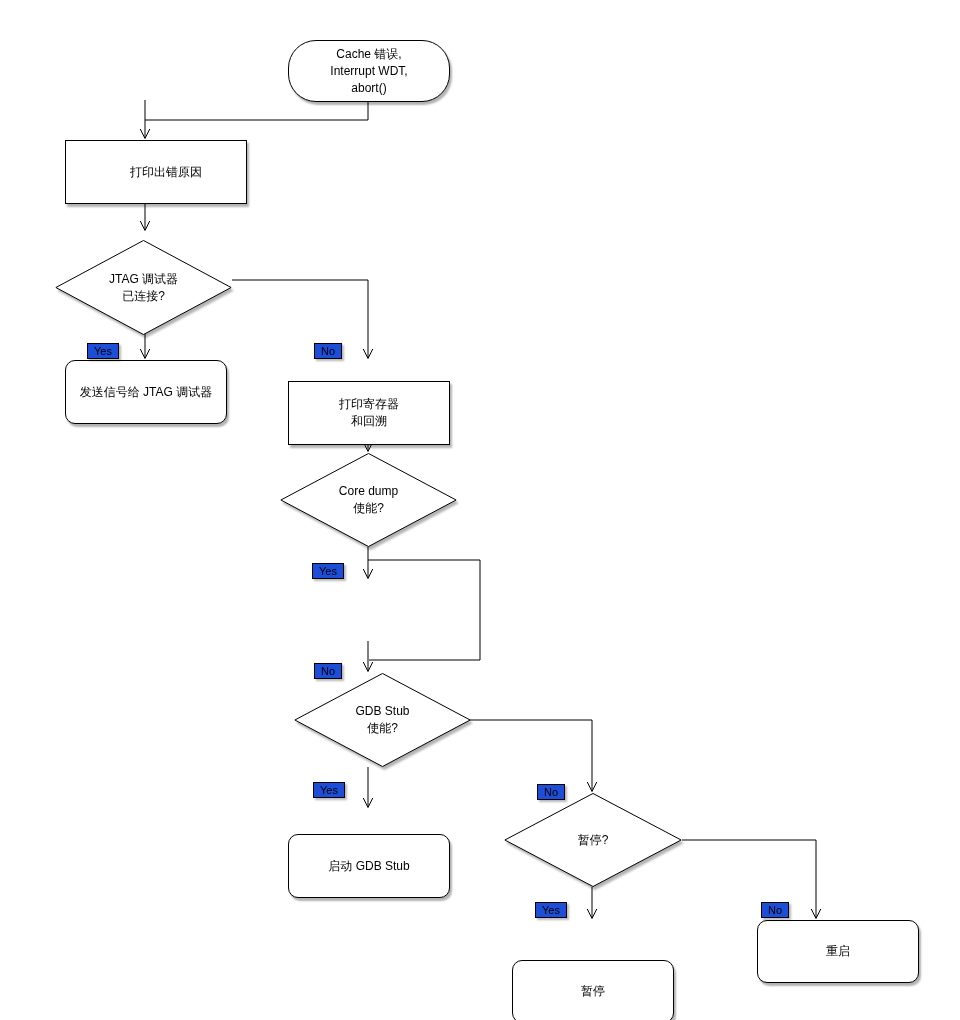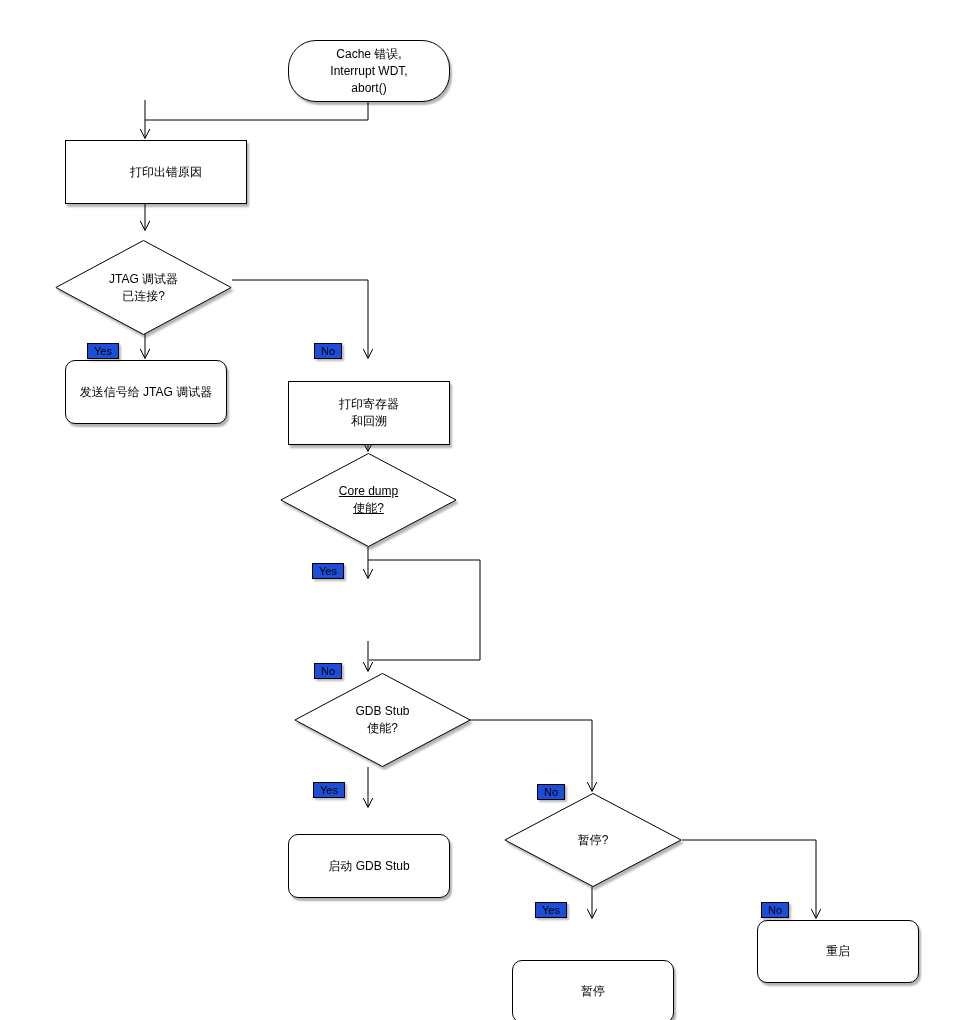--- a/index.html
+++ b/index.html
@@ -113,21 +113,21 @@
 
   <div class="node box rounded" style="left:65px; top:360px; width:160px; height:62px;text-align:center;">
     <div class="label">发送信号给 JTAG 调试器</div>
   </div>
 
   <div class="node box" style="left:288px; top:340px; width:160px; height:62px;margin-top:41px;">
     <div class="label">打印寄存器
 和回溯</div>
   </div>
 
-  <div class="node diamond" style="left:280px; top:453px; width:177px; height:94px;text-decoration:underline;">
+  <div class="node diamond" style="left:280px; top:453px; width:177px; height:94px;">
     <svg class="diamond-shape" viewBox="0 0 100 100" preserveAspectRatio="none" aria-hidden="true">
       <polygon points="50,0.5 99.5,50 50,99.5 0.5,50" vector-effect="non-scaling-stroke"></polygon>
     </svg>
     <div class="label">Core dump
 使能?</div>
   </div>
 
 
   <div class="node diamond" style="left:294px; top:673px; width:177px; height:94px;">
     <svg class="diamond-shape" viewBox="0 0 100 100" preserveAspectRatio="none" aria-hidden="true">

